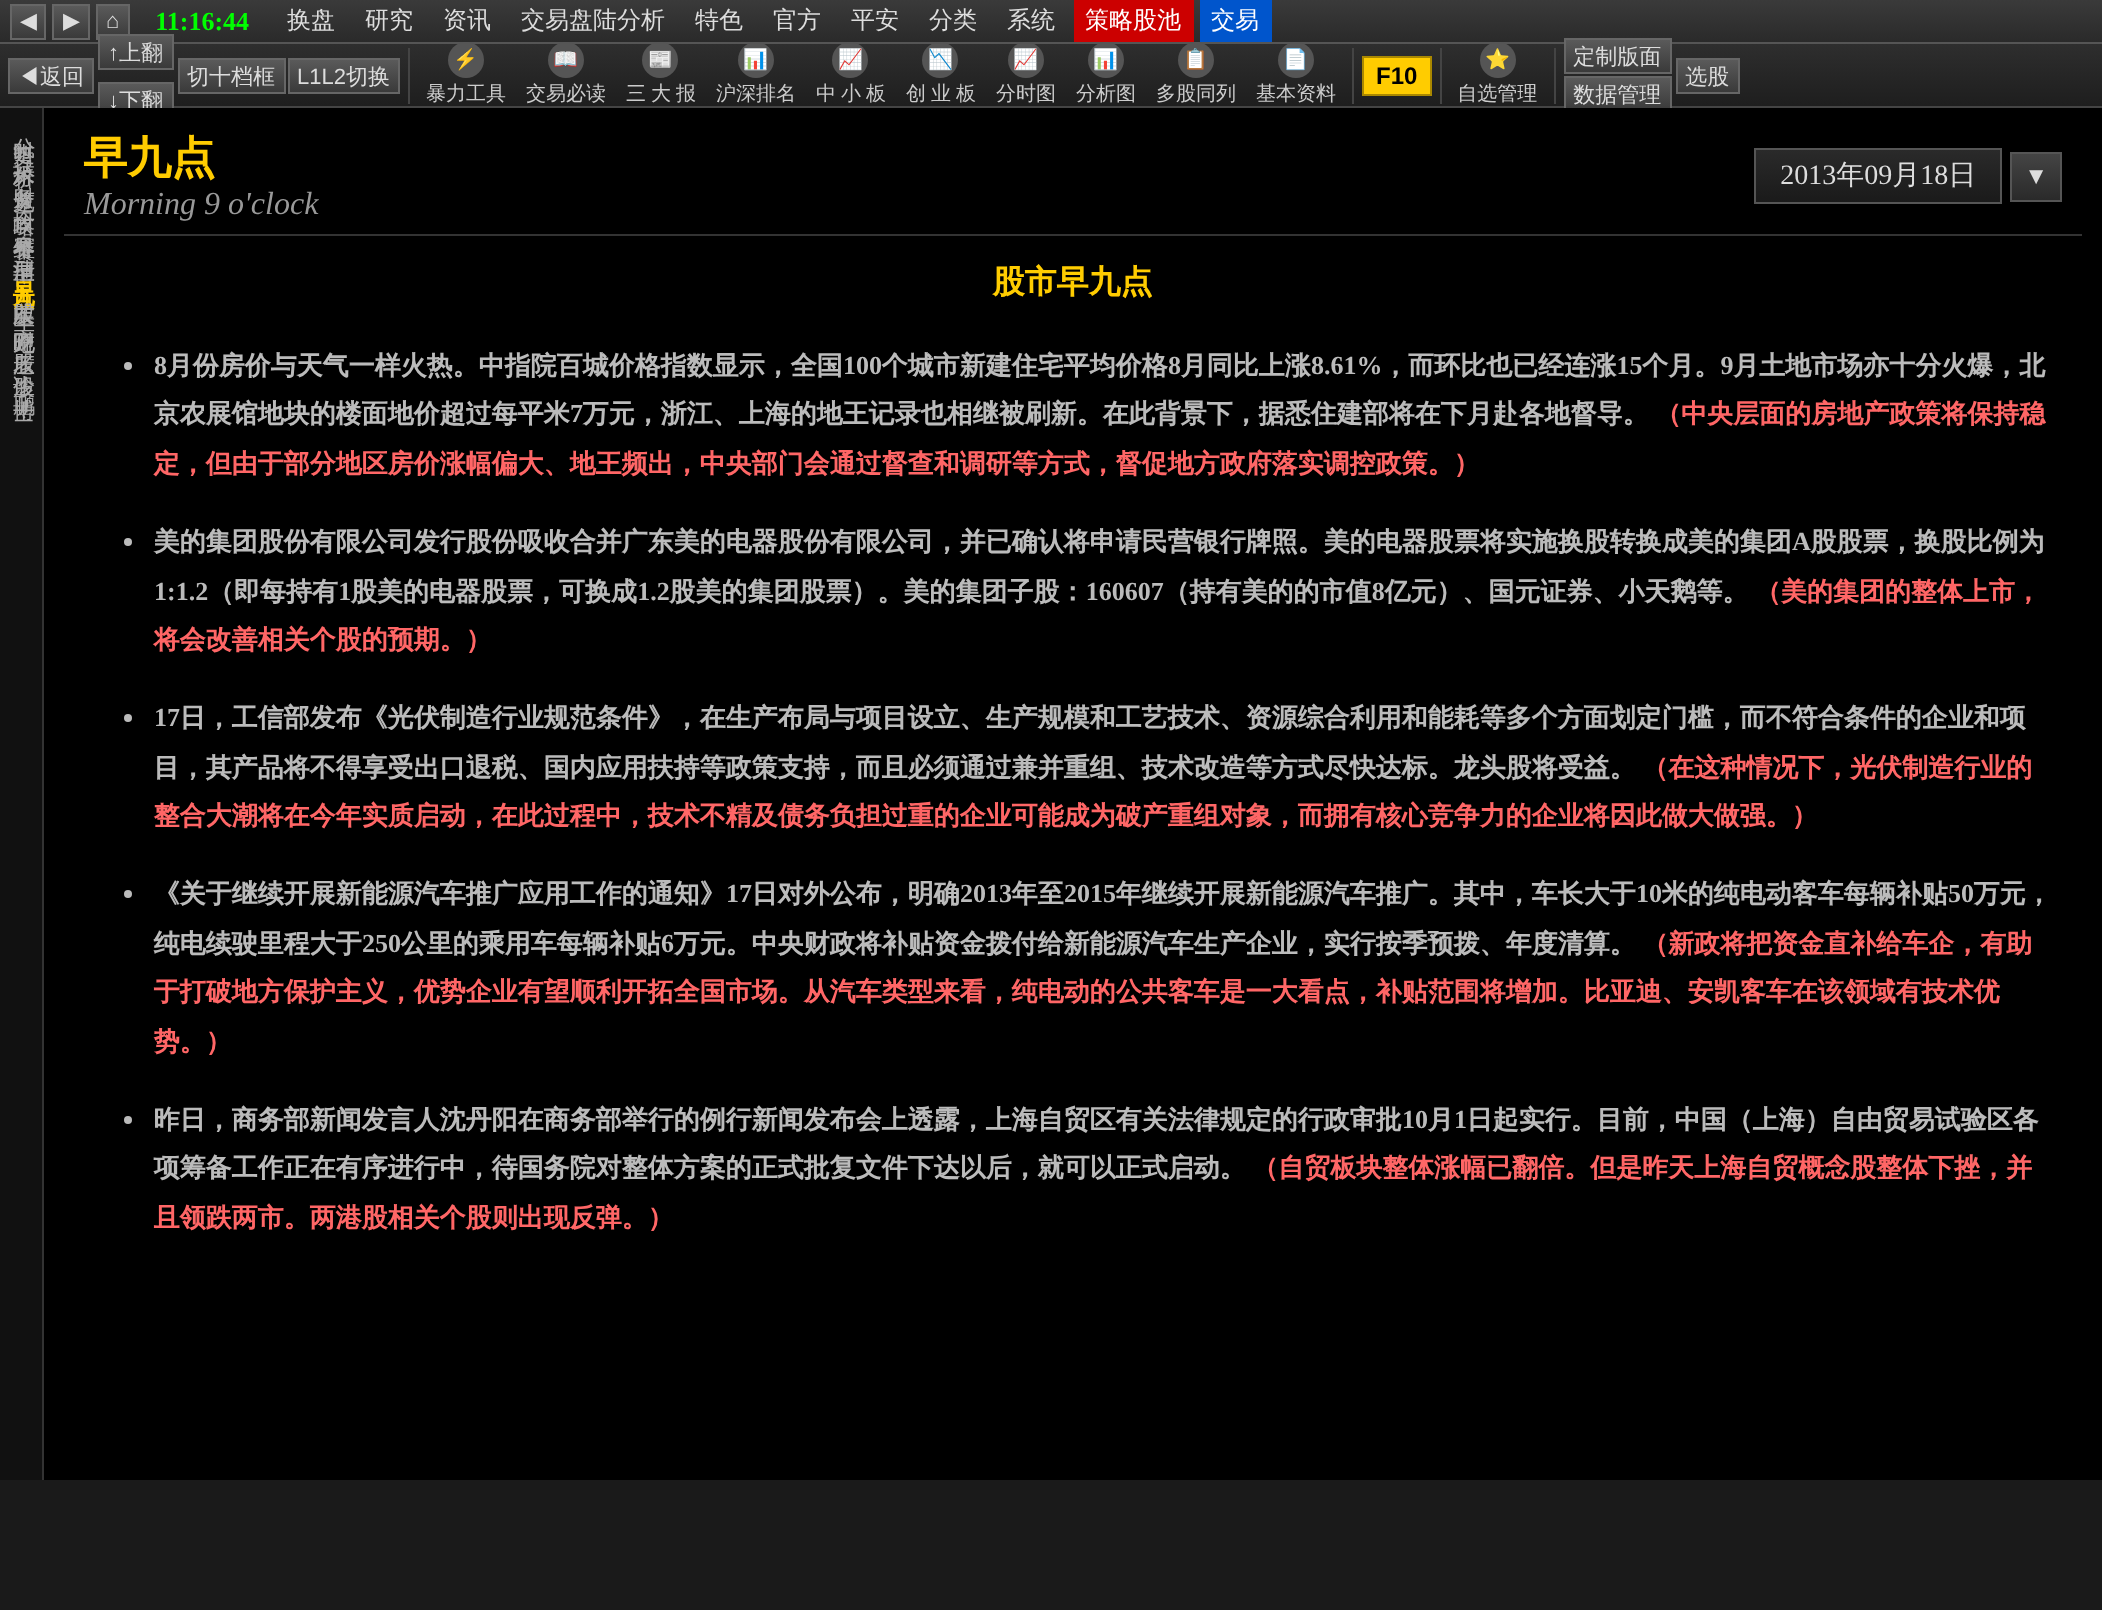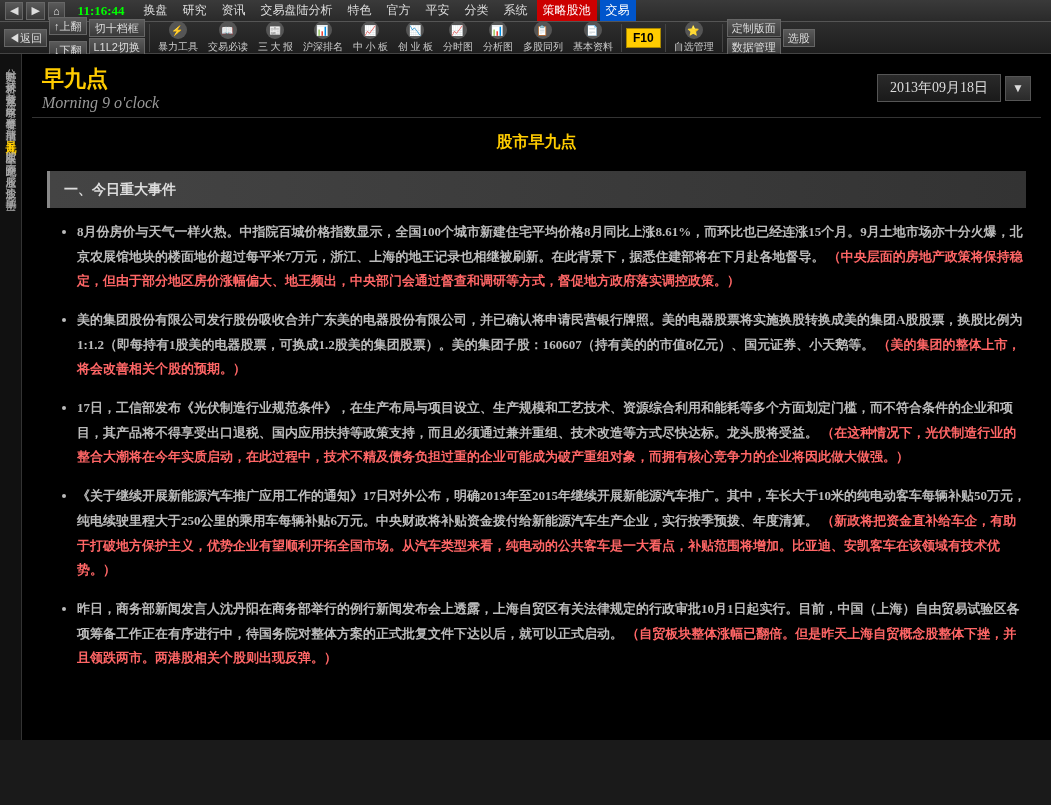--- a/index.html
+++ b/index.html
@@ -285,21 +285,21 @@
     <span class="nav-item active-blue">交易</span>
   </div>
 </div>
 
 <div class="toolbar2">
   <button class="top-bar-btn">◀返回</button>
   <div style="display:flex;flex-direction:column;gap:6px;">
     <button class="top-bar-btn">↑上翻</button>
     <button class="top-bar-btn">↓下翻</button>
   </div>
-  <div style="display:flex;flex-direction:column;gap:1px;">
+  <div style="display:flex;flex-direction:row;gap:1px;">
     <button class="top-bar-btn">切十档框</button>
     <button class="top-bar-btn">L1L2切换</button>
   </div>
   <div class="tb2-sep"></div>
   <div class="tb2-btn">
     <div class="icon-circle">⚡</div>
     <span>暴力工具</span>
   </div>
   <div class="tb2-btn">
     <div class="icon-circle">📖</div>
@@ -381,21 +381,20 @@
         <div class="date-box">2013年09月18日</div>
         <div class="date-arrow">▼</div>
       </div>
     </div>
 
     <div class="divider-line"></div>
 
     <div class="article-area">
       <div class="article-title">股市早九点</div>
 
-      <div class="section-header">一、今日重大事件</div>
 
       <ul class="article-list">
         <li>
           <span class="normal-text">8月份房价与天气一样火热。中指院百城价格指数显示，全国100个城市新建住宅平均价格8月同比上涨8.61%，而环比也已经连涨15个月。9月土地市场亦十分火爆，北京农展馆地块的楼面地价超过每平米7万元，浙江、上海的地王记录也相继被刷新。在此背景下，据悉住建部将在下月赴各地督导。</span>
           <span class="highlight-red">（中央层面的房地产政策将保持稳定，但由于部分地区房价涨幅偏大、地王频出，中央部门会通过督查和调研等方式，督促地方政府落实调控政策。）</span>
         </li>
         <li>
           <span class="normal-text">美的集团股份有限公司发行股份吸收合并广东美的电器股份有限公司，并已确认将申请民营银行牌照。美的电器股票将实施换股转换成美的集团A股股票，换股比例为1:1.2（即每持有1股美的电器股票，可换成1.2股美的集团股票）。美的集团子股：160607（持有美的的市值8亿元）、国元证券、小天鹅等。</span>
           <span class="highlight-red">（美的集团的整体上市，将会改善相关个股的预期。）</span>
         </li>

